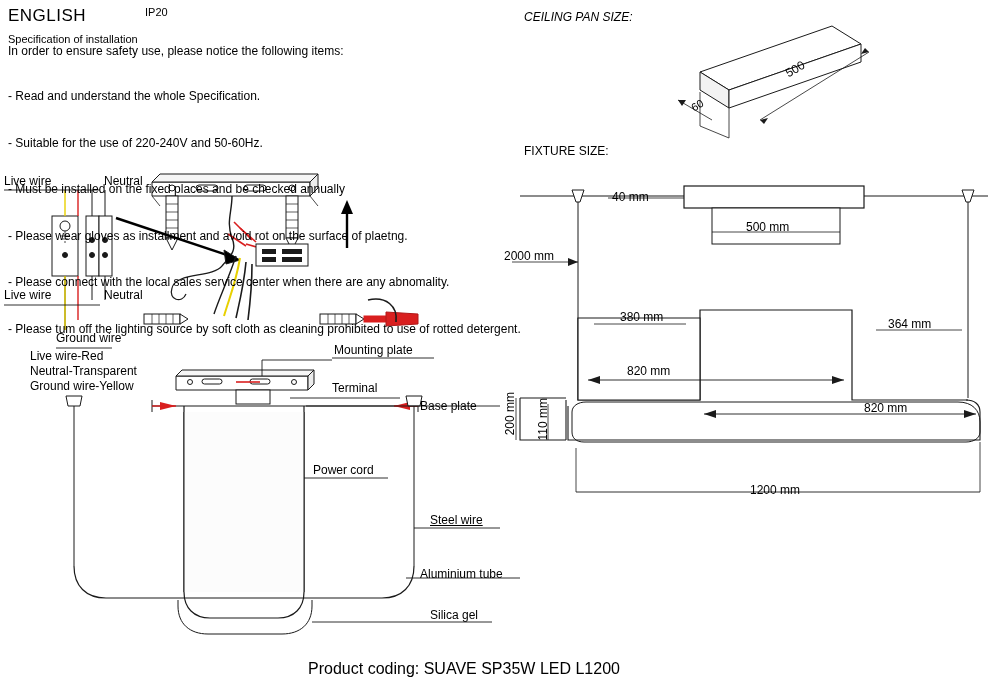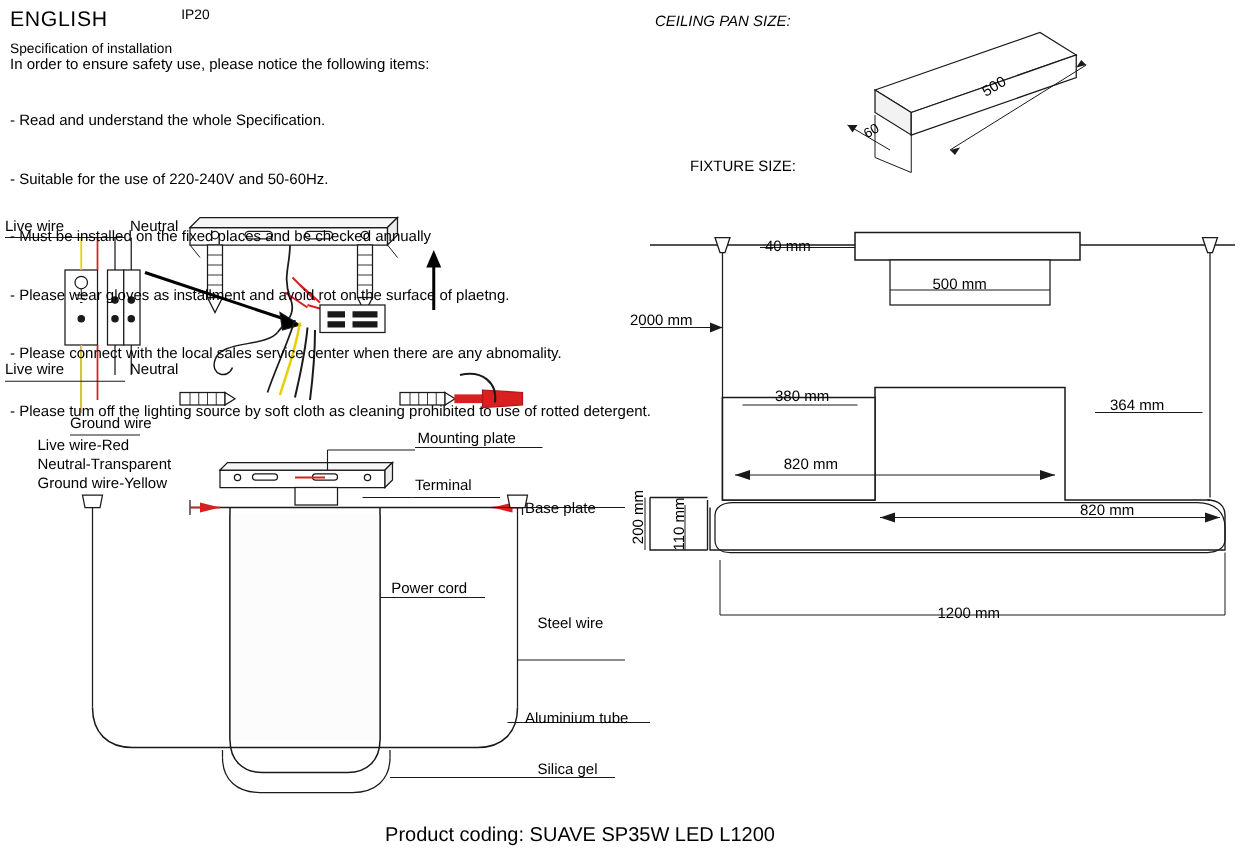--- a/index.html
+++ b/index.html
@@ -36,21 +36,21 @@
     font-size: 12px;
   }
   #spec-list {
     left: 8px; top: 58px;
     font-size: 12px;
     line-height: 15.5px;
   }
   .label { font-size: 12px; }
   .label-sm { font-size: 11px; }
   #ceiling-pan-label { left: 524px; top: 10px; font-size: 12px; font-style: italic; }
-  #fixture-size-label { left: 524px; top: 126px; font-size: 12px; margin-left: 28px; }
+  #fixture-size-label { left: 524px; top: 144px; font-size: 12px; }
   #product-coding {
     left: 0; top: 660px;
     width: 928px;
     text-align: center;
     font-size: 16px;
   }
   .dim { font-size: 12px; }
   .vertical {
     writing-mode: vertical-rl;
     transform: rotate(180deg);
@@ -333,21 +333,21 @@
 <div class="abs label" style="left:56px; top:331px;">Ground wire</div>
 
 <div class="abs label" style="left:30px; top:349px;">Live wire-Red</div>
 <div class="abs label" style="left:30px; top:364px;">Neutral-Transparent</div>
 <div class="abs label" style="left:30px; top:379px;">Ground wire-Yellow</div>
 
 <div class="abs label" style="left:334px; top:343px;">Mounting plate</div>
 <div class="abs label" style="left:332px; top:381px;">Terminal</div>
 <div class="abs label" style="left:420px; top:399px;">Base plate</div>
 <div class="abs label" style="left:313px; top:463px;">Power cord</div>
-<div class="abs label" style="left:430px; top:491px;">Steel wire</div>
+<div class="abs label" style="left:430px; top:513px;text-decoration:underline;">Steel wire</div>
 <div class="abs label" style="left:420px; top:567px;">Aluminium tube</div>
 <div class="abs label" style="left:430px; top:608px;">Silica gel</div>
 
 <div class="abs label" id="ceiling-pan-label">CEILING PAN  SIZE:</div>
 <div class="abs label" style="left:783px; top:68px; transform:rotate(-30deg); transform-origin:left top;">500</div>
 <div class="abs label-sm" style="left:689px; top:103px; transform:rotate(-30deg); transform-origin:left top;">60</div>
 
 <div class="abs label" id="fixture-size-label">FIXTURE SIZE:</div>
 <div class="abs dim" style="left:612px; top:190px;">40 mm</div>
 <div class="abs dim" style="left:504px; top:249px;">2000 mm</div>

